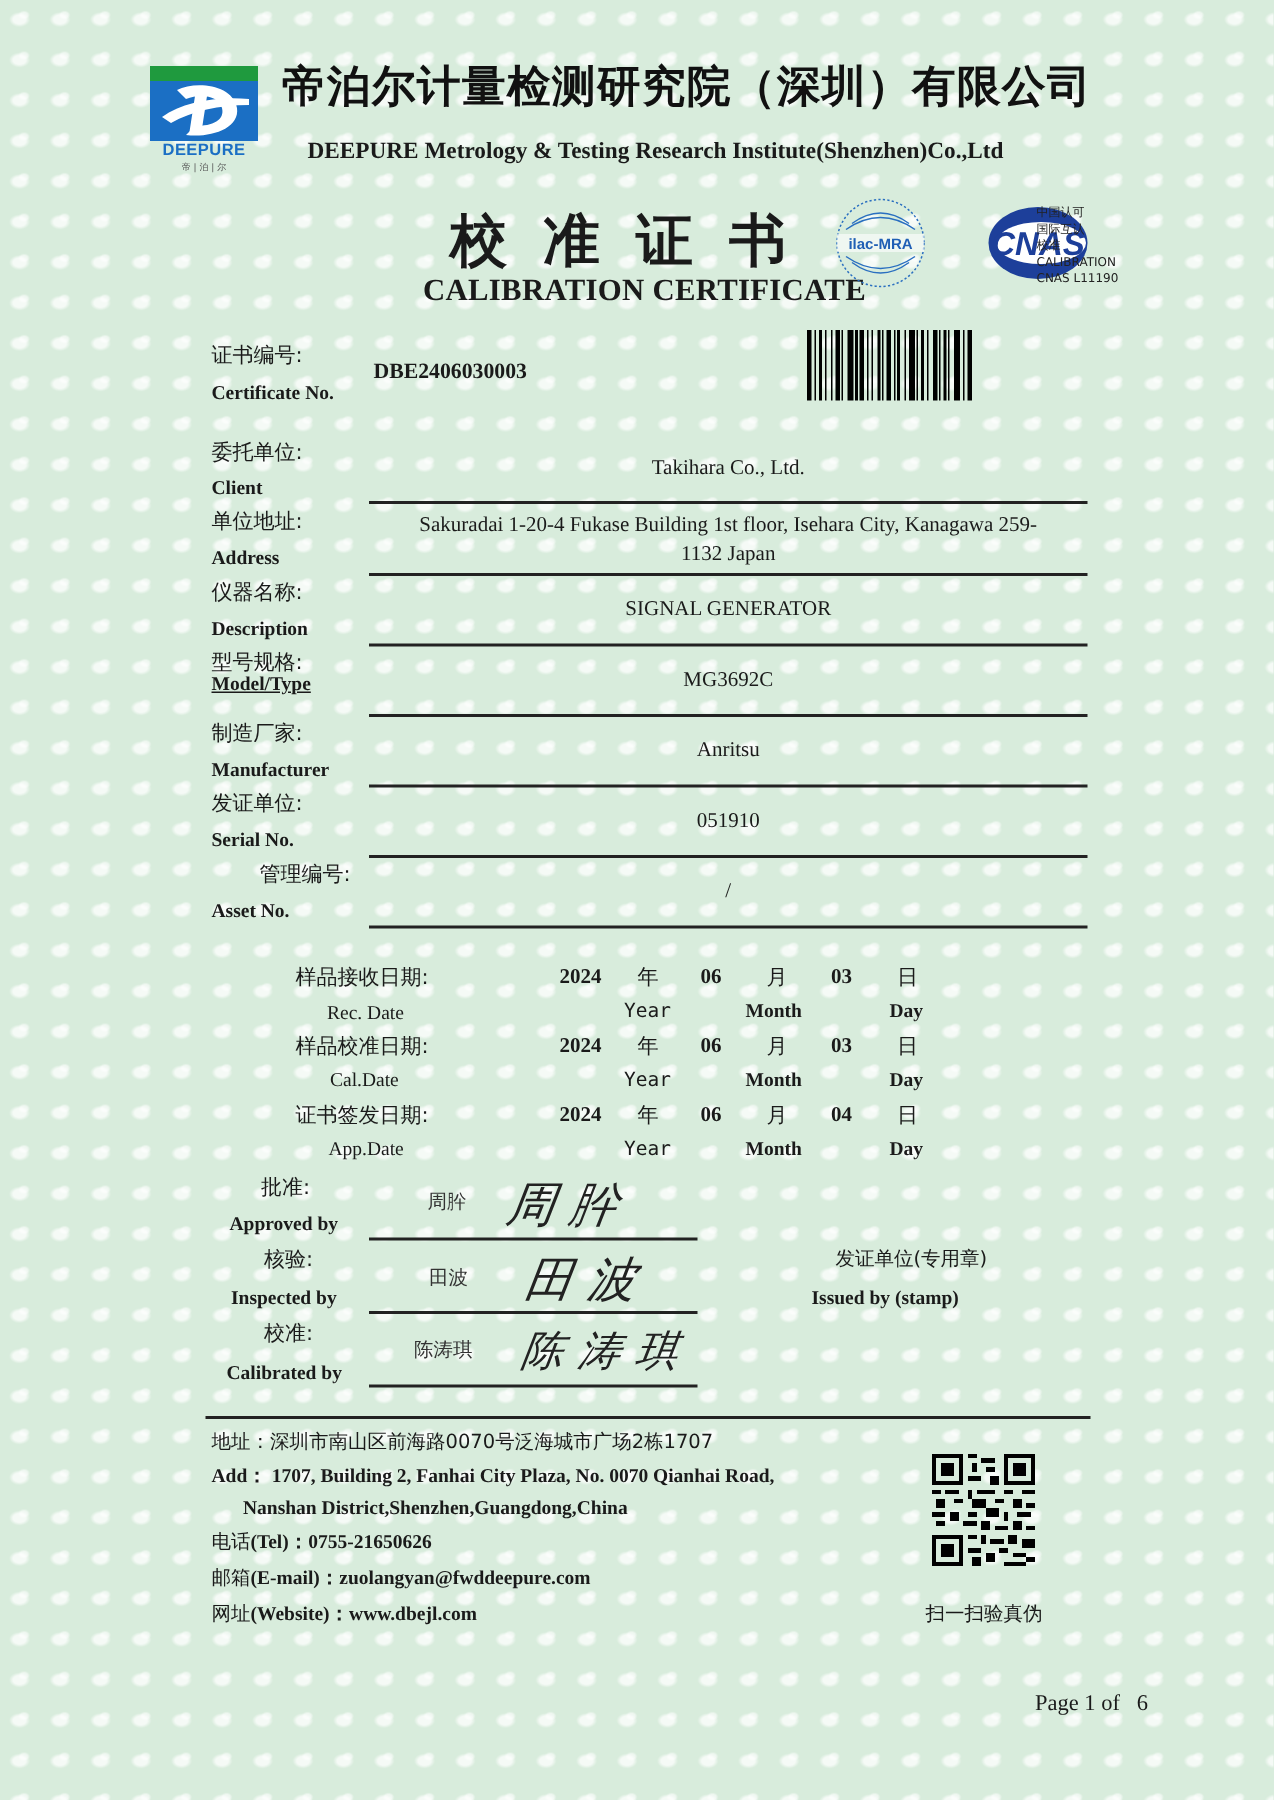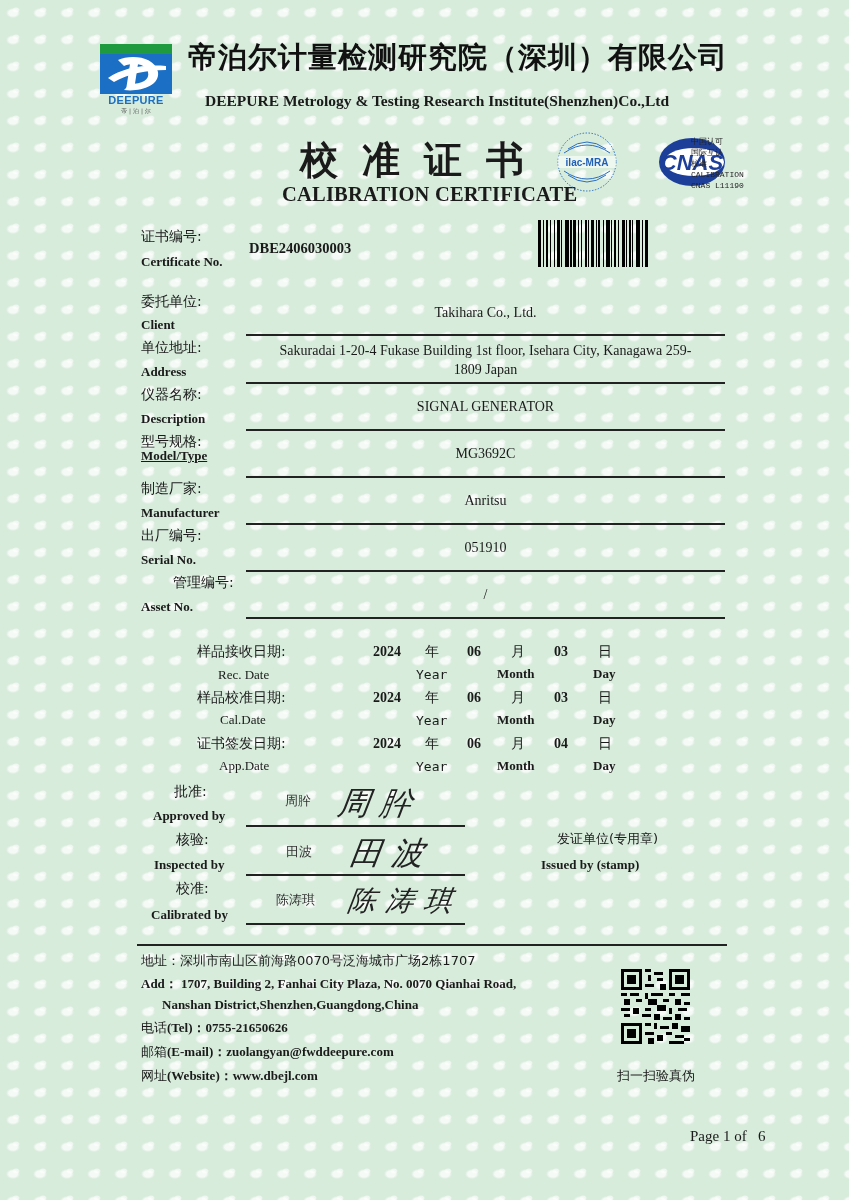--- a/index.html
+++ b/index.html
@@ -18,21 +18,21 @@
   .logo { left: 100px; top: 44px; width: 72px; height: 72px; }
   .logo-word { position:absolute; left:0; top:50px; width:72px; text-align:center; font-family:"Liberation Sans","DejaVu Sans",sans-serif; font-weight:bold; font-size:11px; color:#1b6fc4; letter-spacing:0.3px; }
   .logo-sub { position:absolute; left:0; top:63px; width:72px; text-align:center; font-family:"DejaVu Sans",sans-serif; font-size:6px; color:#555; }
   .company-cn { left: 188px; top: 38px; font-family: "DejaVu Sans", sans-serif; font-weight: bold; font-size: 29px; letter-spacing: 1px; color: #111; white-space: nowrap; }
   .company-en { left: 185px; top: 92px; font-weight: bold; font-size: 15.5px; white-space: nowrap; margin-left: 20px; }
   .title-cn { left: 300px; top: 135px; font-family: "DejaVu Sans", sans-serif; font-weight: bold; font-size: 38px; letter-spacing: 24px; white-space: nowrap; }
   .title-en { left: 282px; top: 183px; font-weight: bold; font-size: 20.5px; white-space: nowrap; letter-spacing: 0.2px; }
   .ilac { left: 556px; top: 131px; width: 62px; height: 62px; }
   .cnas { left: 622px; top: 137px; width: 68px; height: 50px; margin-left: 36px; }
   .cnas-text { left: 691px; top: 136px; font-family: "DejaVu Sans", sans-serif; font-size: 8px; line-height: 11px; color:#222; white-space: nowrap; }
-  .cnas-text div { height: 11px; font-family: Liberation Mono, monospace; }
+  .cnas-text div { height: 11px; }
   
   .label-cn { font-family: "DejaVu Sans", sans-serif; font-size: 14px; white-space: nowrap; }
   .label-en { font-weight: bold; font-size: 13px; white-space: nowrap; }
   .certno { left: 249px; top: 240px; font-weight: bold; font-size: 14.5px; }
   .barcode { left: 538px; top: 220px; width: 148px; height: 47px; display: flex; align-items: stretch; }
   .barcode span { display: block; background: #000; height: 100%; }
   .barcode span.g { background: transparent; }
   
   .field-line { position: absolute; left: 246px; width: 479px; height: 1.5px; background: #222; }
   .field-val { position: absolute; left: 246px; width: 479px; text-align: center; font-size: 14px; line-height: 19px; }
@@ -171,21 +171,21 @@
 <div>
   <div class="abs label-cn" style="left:141px;top:293px;">委托单位:</div>
   <div class="abs label-en" style="left:141px;top:317px;">Client</div>
   <div class="field-val" style="top:303px;text-align:center;">Takihara Co., Ltd.</div>
   <div class="field-line" style="top:334px;"></div>
 </div>
 <div>
   <div class="abs label-cn" style="left:141px;top:339px;">单位地址:</div>
   <div class="abs label-en" style="left:141px;top:364px;">Address</div>
   <div class="field-val" style="top:341px;">Sakuradai 1-20-4 Fukase Building 1st floor, Isehara City, Kanagawa 259-</div>
-  <div class="field-val" style="top:360px;">1809 Japan</div>
+  <div class="field-val" style="top:360px;">1132 Japan</div>
   <div class="field-line" style="top:382px;"></div>
 </div>
 <div>
   <div class="abs label-cn" style="left:141px;top:386px;">仪器名称:</div>
   <div class="abs label-en" style="left:141px;top:411px;">Description</div>
   <div class="field-val" style="top:397px;">SIGNAL GENERATOR</div>
   <div class="field-line" style="top:429px;"></div>
 </div>
 <div>
   <div class="abs label-cn" style="left:141px;top:433px;">型号规格:</div>
@@ -193,21 +193,21 @@
   <div class="field-val" style="top:444px;">MG3692C</div>
   <div class="field-line" style="top:476px;"></div>
 </div>
 <div>
   <div class="abs label-cn" style="left:141px;top:480px;text-align:center;">制造厂家:</div>
   <div class="abs label-en" style="left:141px;top:505px;">Manufacturer</div>
   <div class="field-val" style="top:491px;">Anritsu</div>
   <div class="field-line" style="top:523px;"></div>
 </div>
 <div>
-  <div class="abs label-cn" style="left:141px;top:527px;">出厂编号:</div>
+  <div class="abs label-cn" style="left:141px;top:527px;">发证单位:</div>
   <div class="abs label-en" style="left:141px;top:552px;">Serial No.</div>
   <div class="field-val" style="top:538px;">051910</div>
   <div class="field-line" style="top:570px;"></div>
 </div>
 <div>
   <div class="abs label-cn" style="left:141px;top:574px;margin-left:32px;">管理编号:</div>
   <div class="abs label-en" style="left:141px;top:599px;">Asset No.</div>
   <div class="field-val" style="top:585px;">/</div>
   <div class="field-line" style="top:617px;"></div>
 </div>

